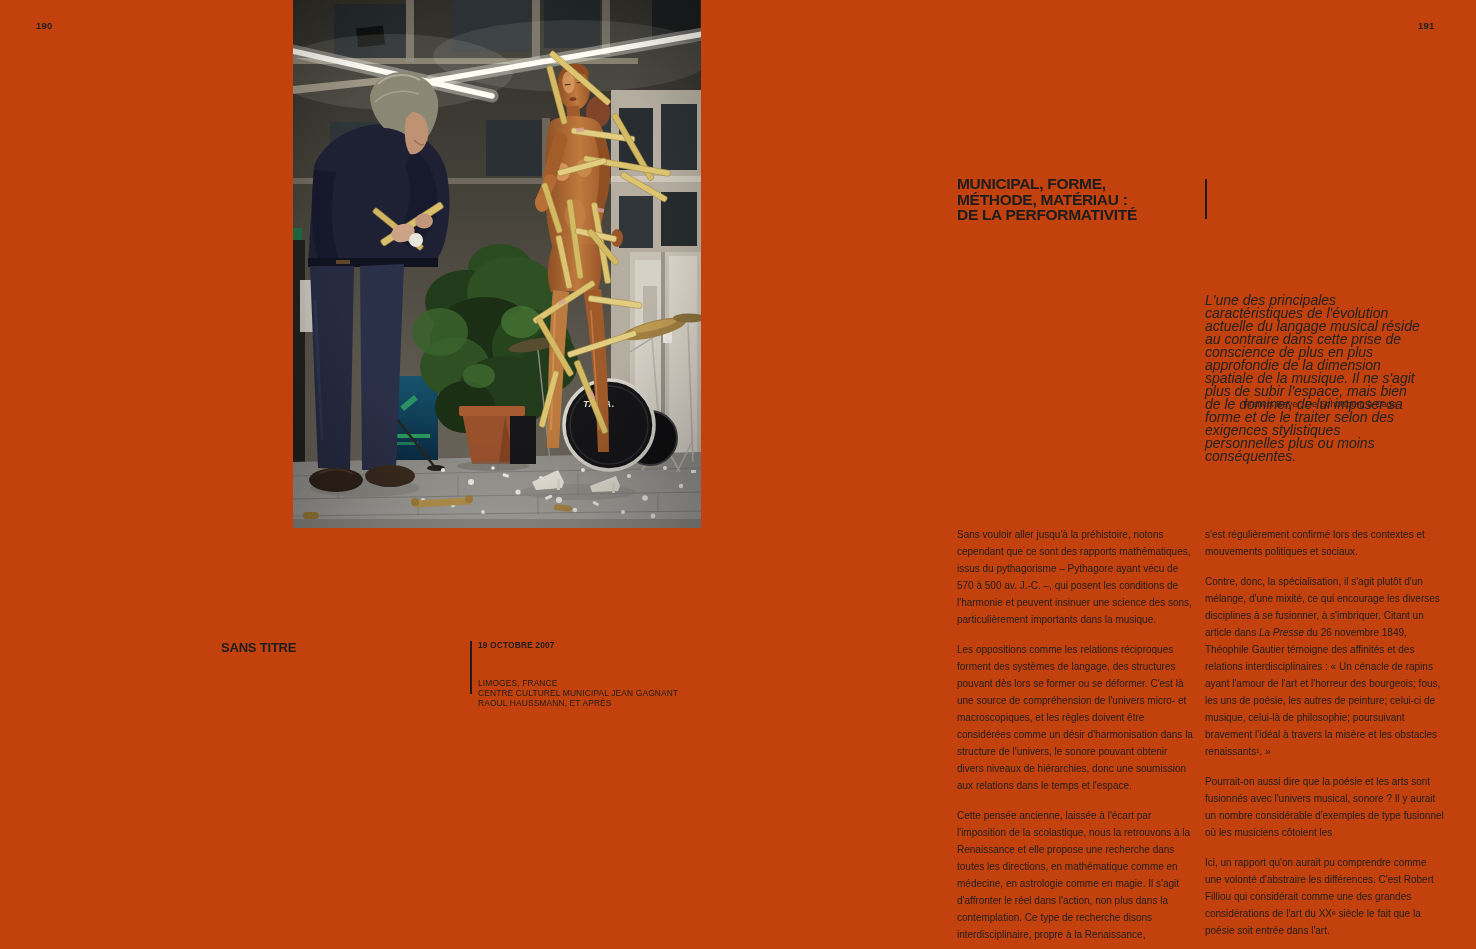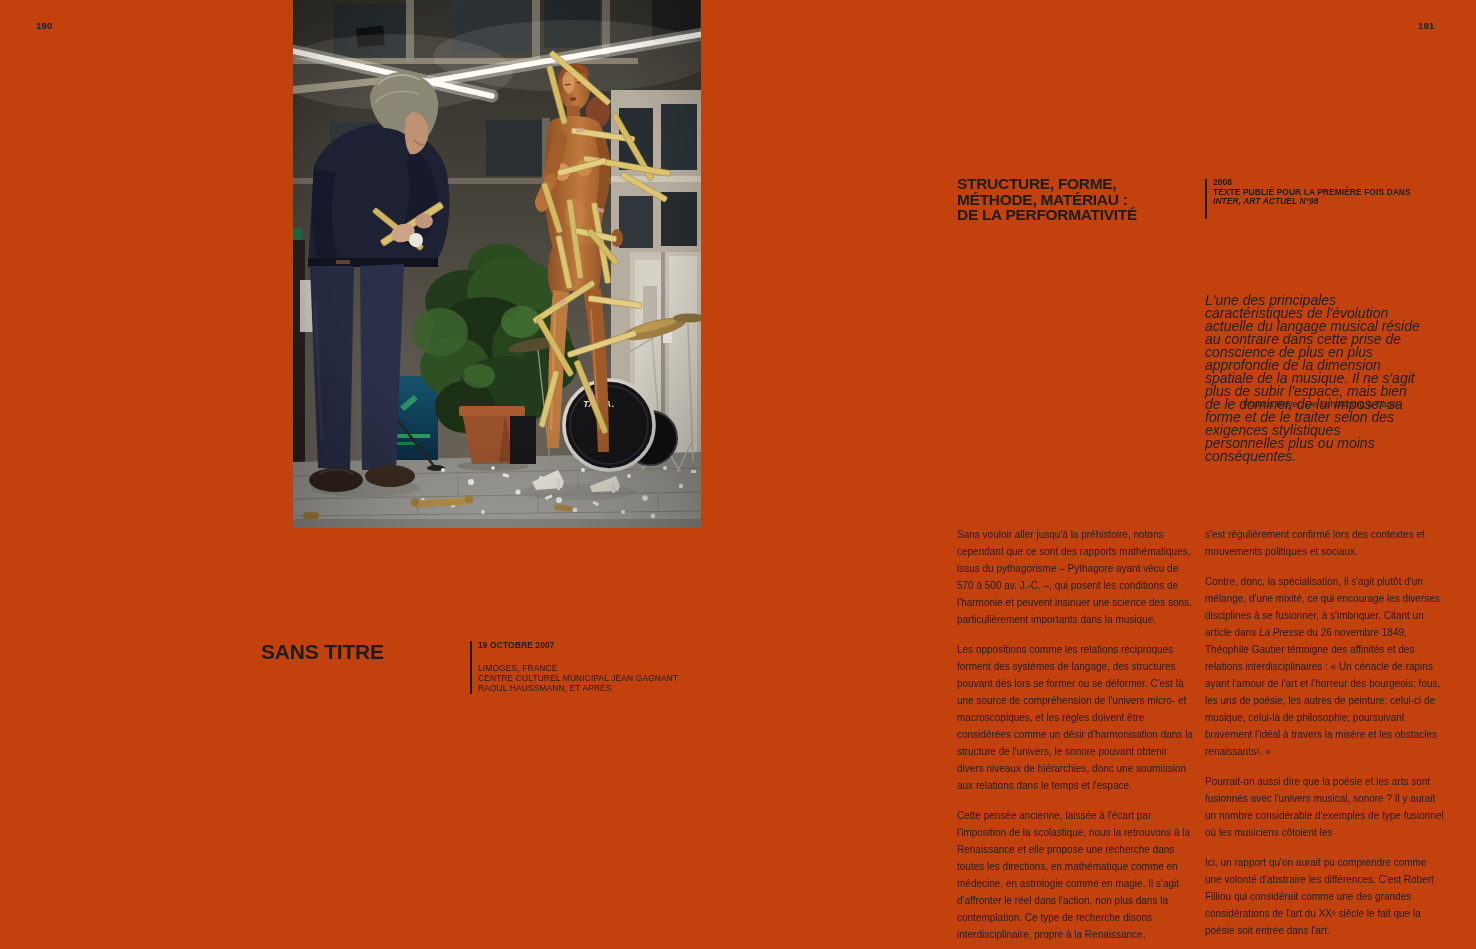--- a/index.html
+++ b/index.html
@@ -2,24 +2,24 @@
 <html><head>
 <meta charset="utf-8">
 <style>
   html,body{margin:0;padding:0;background:#ffffff;}
   .spread{position:relative;width:1476px;height:949px;background:#c2410c;overflow:hidden;
           font-family:"Liberation Sans",sans-serif;color:#1d1d1d;}
   .abs{position:absolute;}
   .pagenum{font-size:9.5px;font-weight:bold;letter-spacing:.2px;color:#222;}
   .photo{left:293px;top:0;width:408px;height:528px;margin:0;}
   .photo svg{display:block;width:408px;height:528px;}
-  .caption-title{left:221px;top:640px;font-size:21px;font-weight:bold;letter-spacing:-0.2px;margin-left:40px;}
+  .caption-title{left:221px;top:640px;font-size:13px;font-weight:bold;letter-spacing:-0.2px;}
   .caption-rule{left:470px;top:641px;width:1.5px;height:53px;background:#1c1c1c;}
   .caption-details{left:478px;top:640px;width:240px;}
-  .caption-date{font-size:8.4px;font-weight:bold;letter-spacing:.15px;margin-bottom:13px;}
+  .caption-date{font-size:8.4px;font-weight:bold;letter-spacing:.15px;margin-bottom:28px;}
   .caption-venue div{font-size:8.4px;font-weight:normal;letter-spacing:.15px;line-height:10px;}
   .article-title{left:957px;top:176px;margin:0;font-size:15.5px;font-weight:bold;
                  letter-spacing:-0.3px;line-height:15.5px;}
   .pub-rule{left:1205px;top:179px;width:1.5px;height:40px;background:#1c1c1c;}
   .pub-block{left:1213px;top:178px;width:240px;font-size:8.4px;font-weight:bold;
              letter-spacing:.1px;line-height:9.6px;}
   .pub-block .it{font-style:italic;}
   .epigraph{left:1205px;top:294px;width:218px;font-size:14px;font-style:italic;
             line-height:13px;color:#222;}
   .epigraph-attrib{left:1205px;top:399px;width:233px;font-size:9.3px;text-align:center;color:#222;}
@@ -313,31 +313,26 @@
   <div class="abs caption-details">
     <div class="caption-date">19 OCTOBRE 2007</div>
     <div class="caption-venue">
         <div>LIMOGES, FRANCE</div>
         <div>CENTRE CULTUREL MUNICIPAL JEAN GAGNANT</div>
         <div>RAOUL HAUSSMANN, ET APRÈS</div>
       </div>
   </div>
 
   <h1 class="abs article-title">
-      <div>STRUCTURE, FORME,</div>
+      <div>MUNICIPAL, FORME,</div>
       <div>MÉTHODE, MATÉRIAU :</div>
       <div>DE LA PERFORMATIVITÉ</div>
     </h1>
 
   <div class="abs pub-rule"></div>
-  <div class="abs pub-block">
-    <div>2008</div>
-    <div>TEXTE PUBLIÉ POUR LA PREMIÈRE FOIS DANS</div>
-    <div class="it">INTER, ART ACTUEL N°98</div>
-  </div>
 
   <div class="abs epigraph">L'une des principales caractéristiques de l'évolution actuelle du langage musical réside au contraire dans cette prise de conscience de plus en plus approfondie de la dimension spatiale de la musique. Il ne s'agit plus de subir l'espace, mais bien de le dominer, de lui imposer sa forme et de le traiter selon des exigences stylistiques personnelles plus ou moins conséquentes.</div>
   <div class="abs epigraph-attrib">Francis Bayer, De Schönberg à Cage.</div>
 
   <div class="abs col col1">
       <p><span>Sans vouloir aller jusqu'à la préhistoire, notons cependant que ce sont des rapports mathématiques, issus du pythagorisme – Pythagore ayant vécu de 570 à 500 av. J.-C. –, qui posent les conditions de l'harmonie et peuvent insinuer une science des sons, particulièrement importants dans la musique.</span></p>
       <p><span>Les oppositions comme les relations réciproques forment des systèmes de langage, des structures pouvant dès lors se former ou se déformer. C'est là une source de compréhension de l'univers micro- et macroscopiques, et les règles doivent être considérées comme un désir d'harmonisation dans la structure de l'univers, le sonore pouvant obtenir divers niveaux de hiérarchies, donc une soumission aux relations dans le temps et l'espace.</span></p>
       <p><span>Cette pensée ancienne, laissée à l'écart par l'imposition de la scolastique, nous la retrouvons à la Renaissance et elle propose une recherche dans toutes les directions, en mathématique comme en médecine, en astrologie comme en magie. Il s'agit d'affronter le réel dans l'action, non plus dans la contemplation. Ce type de recherche disons interdisciplinaire, propre à la Renaissance,</span></p>
     </div>
   <div class="abs col col2">

